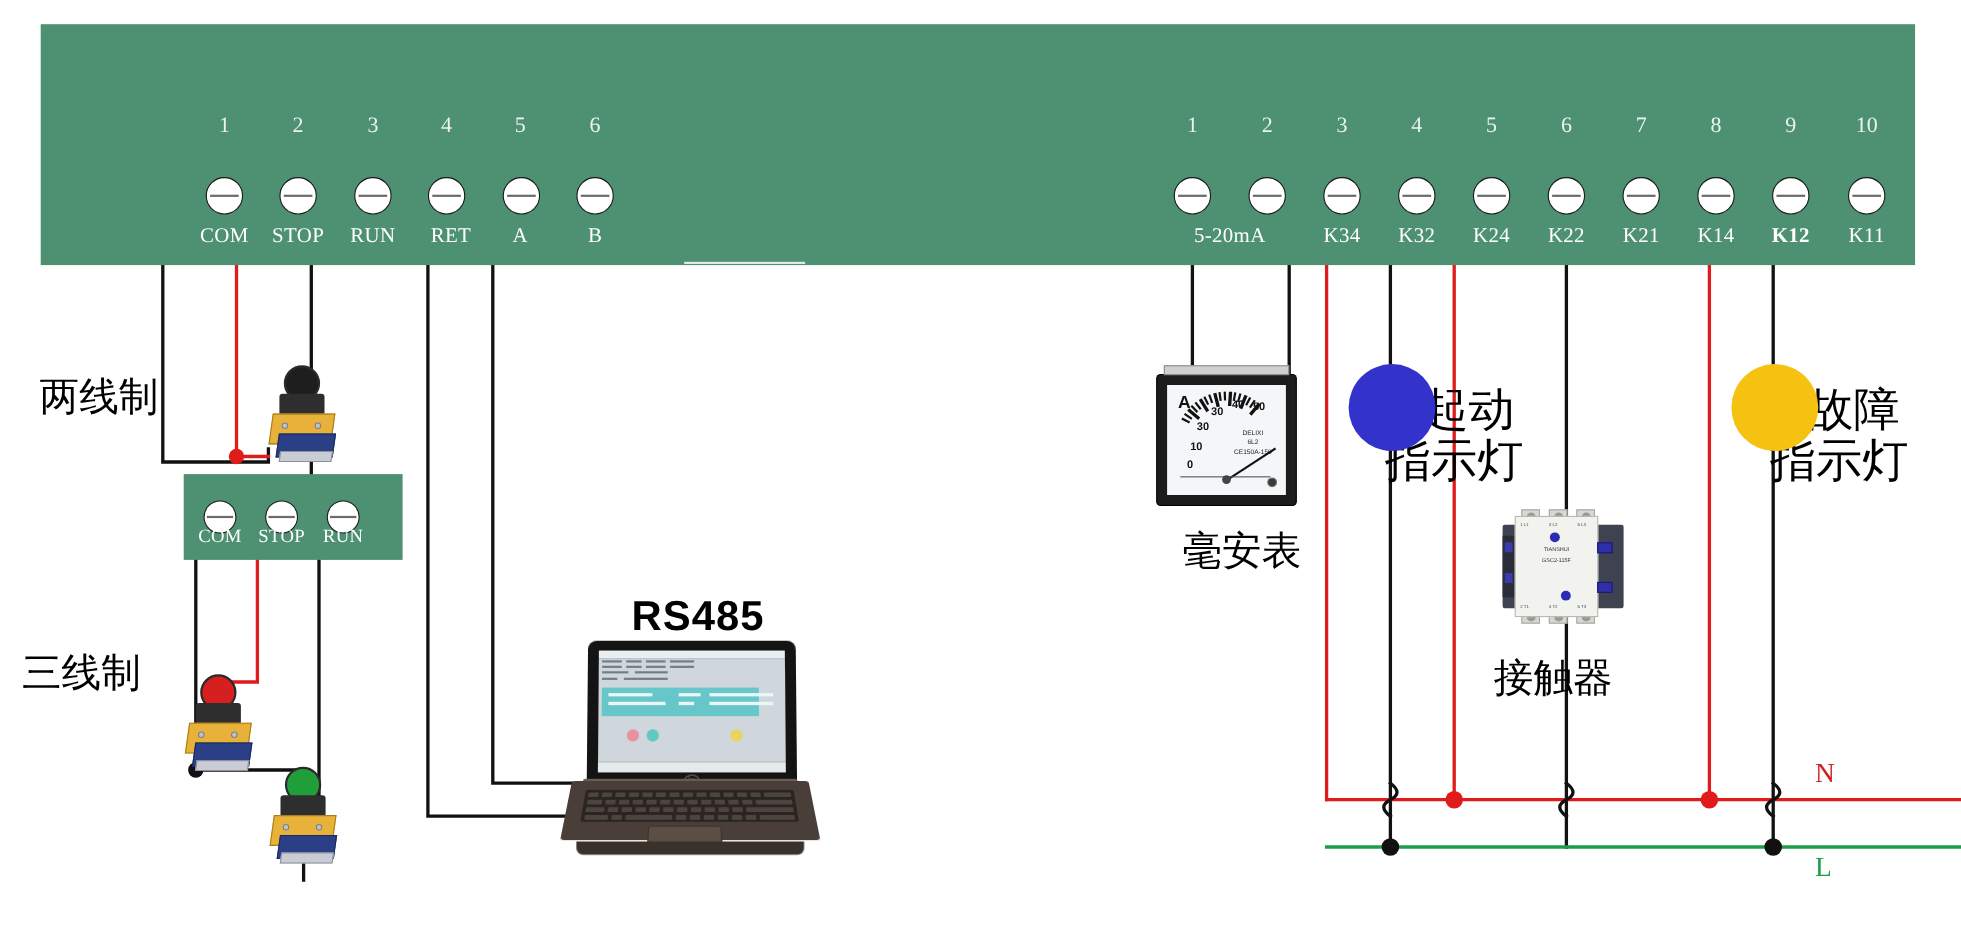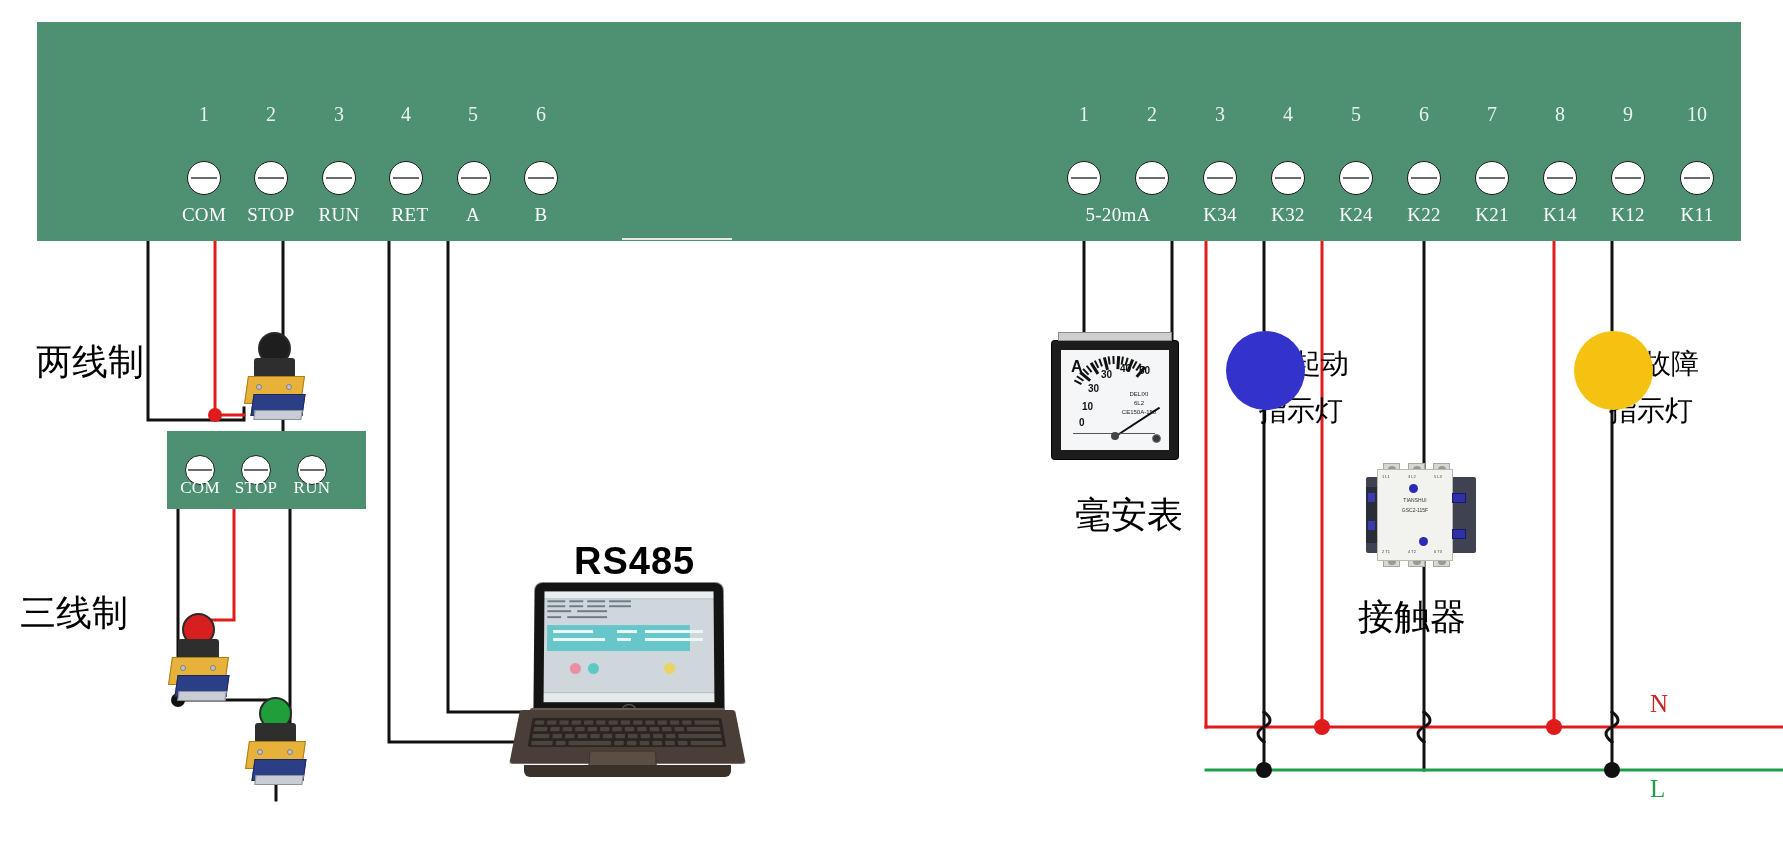--- a/index.html
+++ b/index.html
@@ -18,21 +18,21 @@
   .screw.big{width:34px;height:34px;}
   .screw.small{width:30px;height:30px;}
 
   .tnum{position:absolute;color:#e9f3ee;font-size:20px;text-align:center;width:60px;margin-left:-30px;}
   .tlbl{position:absolute;color:#ffffff;font-size:19px;text-align:center;width:90px;margin-left:-45px;letter-spacing:.3px;}
   .tlbl.sm{font-size:17px;width:80px;margin-left:-40px;}
 
   
   .cn{position:absolute;color:#000;font-size:36px;line-height:1.12;
       font-family:"DejaVu Sans","Liberation Sans",sans-serif;white-space:nowrap;}
-  .cn.two-line{font-size:28px;}
+  .cn.two-line{font-size:42px;}
   .rs485{position:absolute;font-family:"Liberation Sans","DejaVu Sans",sans-serif;
          font-size:38px;font-weight:bold;color:#000;letter-spacing:1px;}
   .nl{position:absolute;font-size:25px;font-family:"Liberation Serif",serif;}
 
   
   .lamp{position:absolute;border-radius:50%;}
   .lamp.blue{background:#3333cc;}
   .lamp.amber{background:#f5c211;}
 
   
@@ -232,41 +232,41 @@
       <i class="slot"></i>
     </div>
 
   <div class="tlbl" style="left:1118px;top:204px;">5-20mA</div>
   <div class="tlbl" style="left:1220px;top:204px;">K34</div>
   <div class="tlbl" style="left:1288px;top:204px;">K32</div>
   <div class="tlbl" style="left:1356px;top:204px;">K24</div>
   <div class="tlbl" style="left:1424px;top:204px;">K22</div>
   <div class="tlbl" style="left:1492px;top:204px;">K21</div>
   <div class="tlbl" style="left:1560px;top:204px;">K14</div>
-  <div class="tlbl" style="left:1628px;top:204px;">K12</div>
+  <div class="tlbl" style="left:1628px;top:204px;font-weight:bold;">K12</div>
   <div class="tlbl" style="left:1697px;top:204px;">K11</div>
 
   <div class="block tb-small"></div>
   <div class="screw small" style="left:185px;top:455px;">
       <i class="slot"></i>
     </div>
   <div class="screw small" style="left:241px;top:455px;">
       <i class="slot"></i>
     </div>
   <div class="screw small" style="left:297px;top:455px;">
       <i class="slot"></i>
     </div>
   <div class="tlbl sm" style="left:200px;top:478px;">COM</div>
   <div class="tlbl sm" style="left:256px;top:478px;">STOP</div>
   <div class="tlbl sm" style="left:312px;top:478px;">RUN</div>
 
   <div class="cn" style="left:36px;top:342px;">两线制</div>
   <div class="cn" style="left:20px;top:593px;">三线制</div>
   <div class="rs485" style="left:574px;top:540px;">RS485</div>
-  <div class="cn" style="left:1075px;top:495px;">毫安表</div>
+  <div class="cn" style="left:1075px;top:482px;">毫安表</div>
   <div class="cn" style="left:1358px;top:597px;">接触器</div>
 
   <div class="cn two-line" style="left:1293px;top:348px;">起动</div>
   <div class="cn two-line" style="left:1259px;top:395px;">指示灯</div>
   <div class="cn two-line" style="left:1643px;top:348px;">故障</div>
   <div class="cn two-line" style="left:1609px;top:395px;">指示灯</div>
 
   <div class="nl" style="left:1650px;top:690px;color:#cc2222;">N</div>
   <div class="nl" style="left:1650px;top:775px;color:#1f9e4a;">L</div>
 

